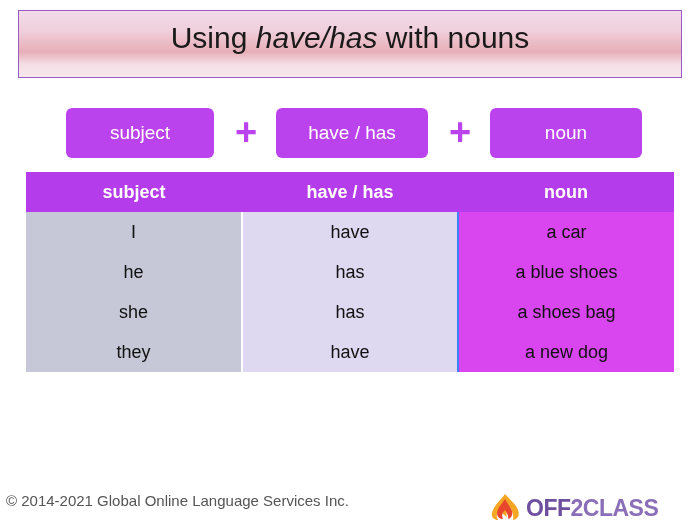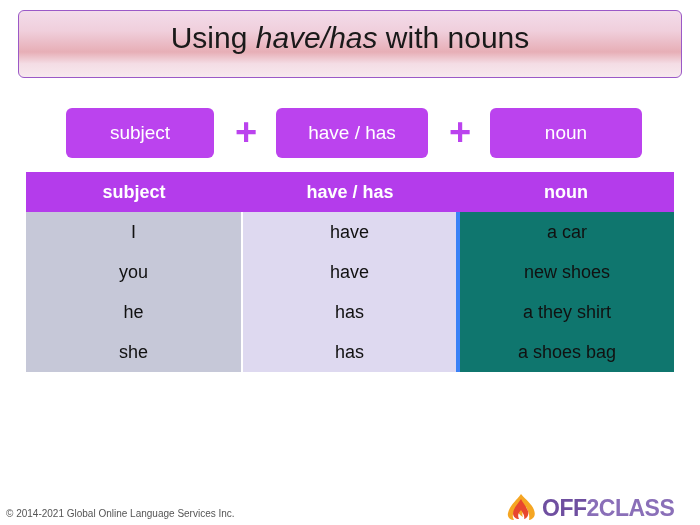--- a/index.html
+++ b/index.html
@@ -16,21 +16,21 @@
   }
 
   
   .title-banner {
     position: absolute;
     left: 18px;
     top: 10px;
     width: 664px;
     height: 68px;
     border: 1px solid #9b59c7;
-    border-radius: 6px;
+    border-radius: 0;
     background: linear-gradient(to bottom,
                 #f3dcea 0%,
                 #f0cfdc 30%,
                 #e7aeb6 62%,
                 #f4dde5 80%,
                 #f7e9ee 100%);
     box-sizing: border-box;
   }
   .title-text {
     position: absolute;
@@ -107,35 +107,35 @@
     padding: 0;
     text-align: center;
     font-size: 18px;
     color: #111111;
   }
   .col-a { width: 216px; }
   .col-b { width: 216px; }
   .col-c { width: 216px; }
 
   .table td.cell-a { background: #c6c8d8; border-right: 2px solid #ffffff; }
-  .table td.cell-b { background: #ded9f0; border-right: 4px solid #3b82f6; }
-  .table td.cell-c { background: #0f766e; text-align: center; }
+  .table td.cell-b { background: #ded9f0; border-right: 2px solid #3b82f6; }
+  .table td.cell-c { background: #d946ef; text-align: center; }
 
   
   .copyright {
     position: absolute;
     left: 6px;
-    bottom: 6px;
-    font-size: 10px;
+    bottom: 16px;
+    font-size: 15px;
     color: #555555;
     margin-top: 13px;
   }
   .logo {
     position: absolute;
-    right: 0;
+    right: 16px;
     bottom: 2px;
     height: 30px;
     width: 200px;
   }
   .logo-text {
     position: absolute;
     left: 42px;
     top: 2px;
     font-size: 23px;
     font-weight: bold;
@@ -181,33 +181,33 @@
       <th>noun</th>
     </tr>
   </thead>
   <tbody>
     <tr>
       <td class="cell-a">I</td>
       <td class="cell-b">have</td>
       <td class="cell-c">a car</td>
     </tr>
     <tr>
-      <td class="cell-a">you</td>
-      <td class="cell-b">have</td>
-      <td class="cell-c">new shoes</td>
-    </tr>
-    <tr>
       <td class="cell-a">he</td>
       <td class="cell-b">has</td>
-      <td class="cell-c">a they shirt</td>
+      <td class="cell-c">a blue shoes</td>
     </tr>
     <tr>
       <td class="cell-a">she</td>
       <td class="cell-b">has</td>
       <td class="cell-c">a shoes bag</td>
+    </tr>
+    <tr>
+      <td class="cell-a">they</td>
+      <td class="cell-b">have</td>
+      <td class="cell-c">a new dog</td>
     </tr>
   </tbody>
 </table>
 
 <div class="copyright">© 2014-2021 Global Online Language Services Inc.</div>
 
 <div class="logo">
   <svg class="logo-mark" viewBox="0 0 34 28">
     <path d="M17 1 C12 8, 6 12, 4 20 C3 24, 6 27, 10 27 C7 22, 10 18, 13 15 C13 20, 16 22, 19 24 C17 20, 20 17, 22 14 C24 18, 26 21, 25 27 C30 26, 32 22, 30 17 C28 11, 22 7, 17 1 Z" fill="#f5a623"></path>
     <path d="M17 6 C14 11, 10 14, 9 20 C9 24, 12 26, 15 26 C13 22, 15 19, 17 17 C19 20, 21 23, 20 26 C24 25, 25 21, 24 18 C22 13, 19 10, 17 6 Z" fill="#e8472e"></path>

